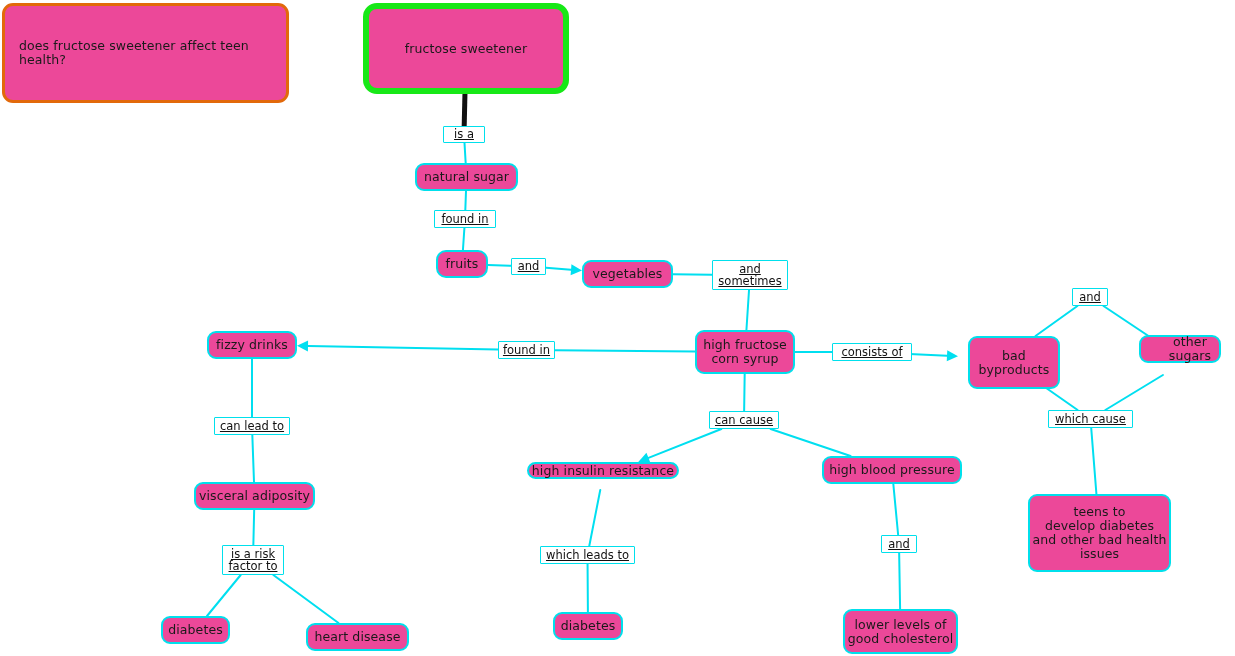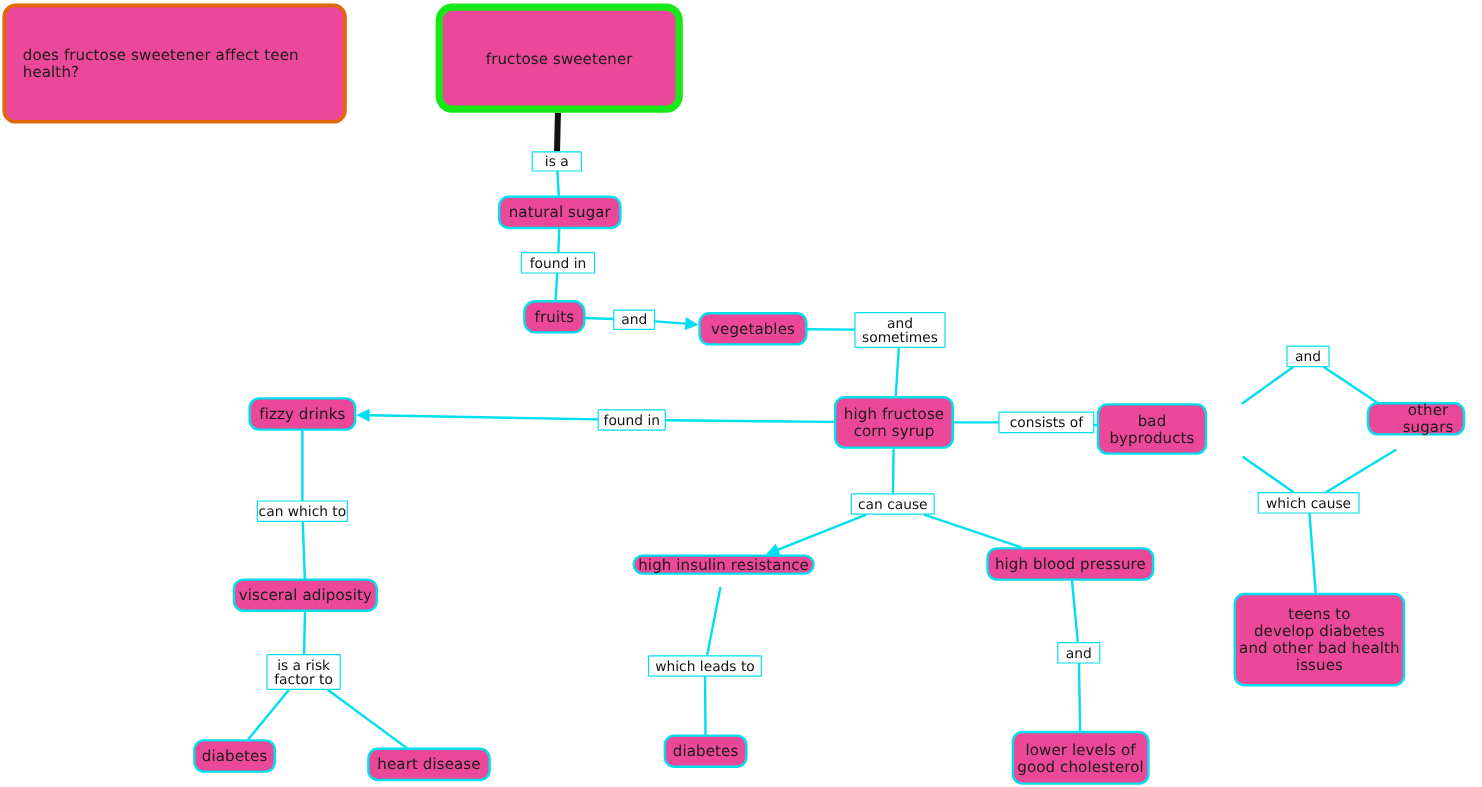--- a/index.html
+++ b/index.html
@@ -64,20 +64,21 @@
     border-radius: 1px;
     display: flex;
     align-items: center;
     justify-content: center;
     text-align: center;
     color: #111111;
     font-size: 11.5px;
     line-height: 12.5px;
     white-space: pre-line;
     z-index: 4;
+    text-decoration: underline;
   }
 </style>
 </head>
 <body>
 
 <div id="canvas">
   <svg id="edges" width="1235" height="656" viewBox="0 0 1235 656">
       <line x1="464.9418604651163" y1="94" x2="464.19767441860466" y2="126" stroke="#111111" stroke-width="5" stroke-linecap="butt"></line>
       <line x1="464.5" y1="143" x2="465.6764705882353" y2="163" stroke="#00dff0" stroke-width="2" stroke-linecap="round"></line>
       <line x1="466" y1="191" x2="465.32142857142856" y2="210" stroke="#00dff0" stroke-width="2" stroke-linecap="round"></line>
@@ -121,35 +122,35 @@
 corn syrup</div>
     <div class="node" style="left: 207px; top: 331px; width: 90px; height: 28px;">fizzy drinks</div>
     <div class="node" style="left: 194px; top: 482px; width: 121px; height: 28px;">visceral adiposity</div>
     <div class="node" style="left: 161px; top: 616px; width: 69px; height: 28px;">diabetes</div>
     <div class="node" style="left: 306px; top: 623px; width: 103px; height: 28px;">heart disease</div>
     <div class="node" style="left: 527px; top: 462px; width: 152px; height: 17px;">high insulin resistance</div>
     <div class="node" style="left: 553px; top: 612px; width: 70px; height: 28px;">diabetes</div>
     <div class="node" style="left: 822px; top: 456px; width: 140px; height: 28px; text-align: right;">high blood pressure</div>
     <div class="node" style="left: 843px; top: 609px; width: 115px; height: 45px;">lower levels of
 good cholesterol</div>
-    <div class="node" style="left: 914px; top: 336px; width: 92px; height: 43px;">bad
+    <div class="node" style="left: 968px; top: 336px; width: 92px; height: 53px;">bad
 byproducts</div>
     <div class="node" style="left: 1139px; top: 335px; width: 82px; height: 28px; padding-left: 20px;">other sugars</div>
     <div class="node" style="left: 1028px; top: 494px; width: 143px; height: 78px;">teens to
 develop diabetes
 and other bad health
 issues</div>
     <div class="link-label" style="left: 443px; top: 126px; width: 42px; height: 17px;">is a</div>
     <div class="link-label" style="left: 434px; top: 210px; width: 62px; height: 18px;">found in</div>
     <div class="link-label" style="left: 511px; top: 258px; width: 35px; height: 17px;">and</div>
     <div class="link-label" style="left: 712px; top: 260px; width: 76px; height: 30px;">and
 sometimes</div>
     <div class="link-label" style="left: 498px; top: 341px; width: 57px; height: 18px;">found in</div>
     <div class="link-label" style="left: 832px; top: 343px; width: 80px; height: 18px;">consists of</div>
-    <div class="link-label" style="left: 214px; top: 417px; width: 76px; height: 18px;">can which to</div>
+    <div class="link-label" style="left: 214px; top: 417px; width: 76px; height: 18px;">can lead to</div>
     <div class="link-label" style="left: 709px; top: 411px; width: 70px; height: 18px;">can cause</div>
     <div class="link-label" style="left: 222px; top: 545px; width: 62px; height: 30px;">is a risk
 factor to</div>
     <div class="link-label" style="left: 540px; top: 546px; width: 95px; height: 18px;">which leads to</div>
     <div class="link-label" style="left: 881px; top: 535px; width: 36px; height: 18px;">and</div>
     <div class="link-label" style="left: 1072px; top: 288px; width: 36px; height: 18px;">and</div>
     <div class="link-label" style="left: 1048px; top: 410px; width: 85px; height: 18px;">which cause</div>
   </div>
 
 </body></html>

